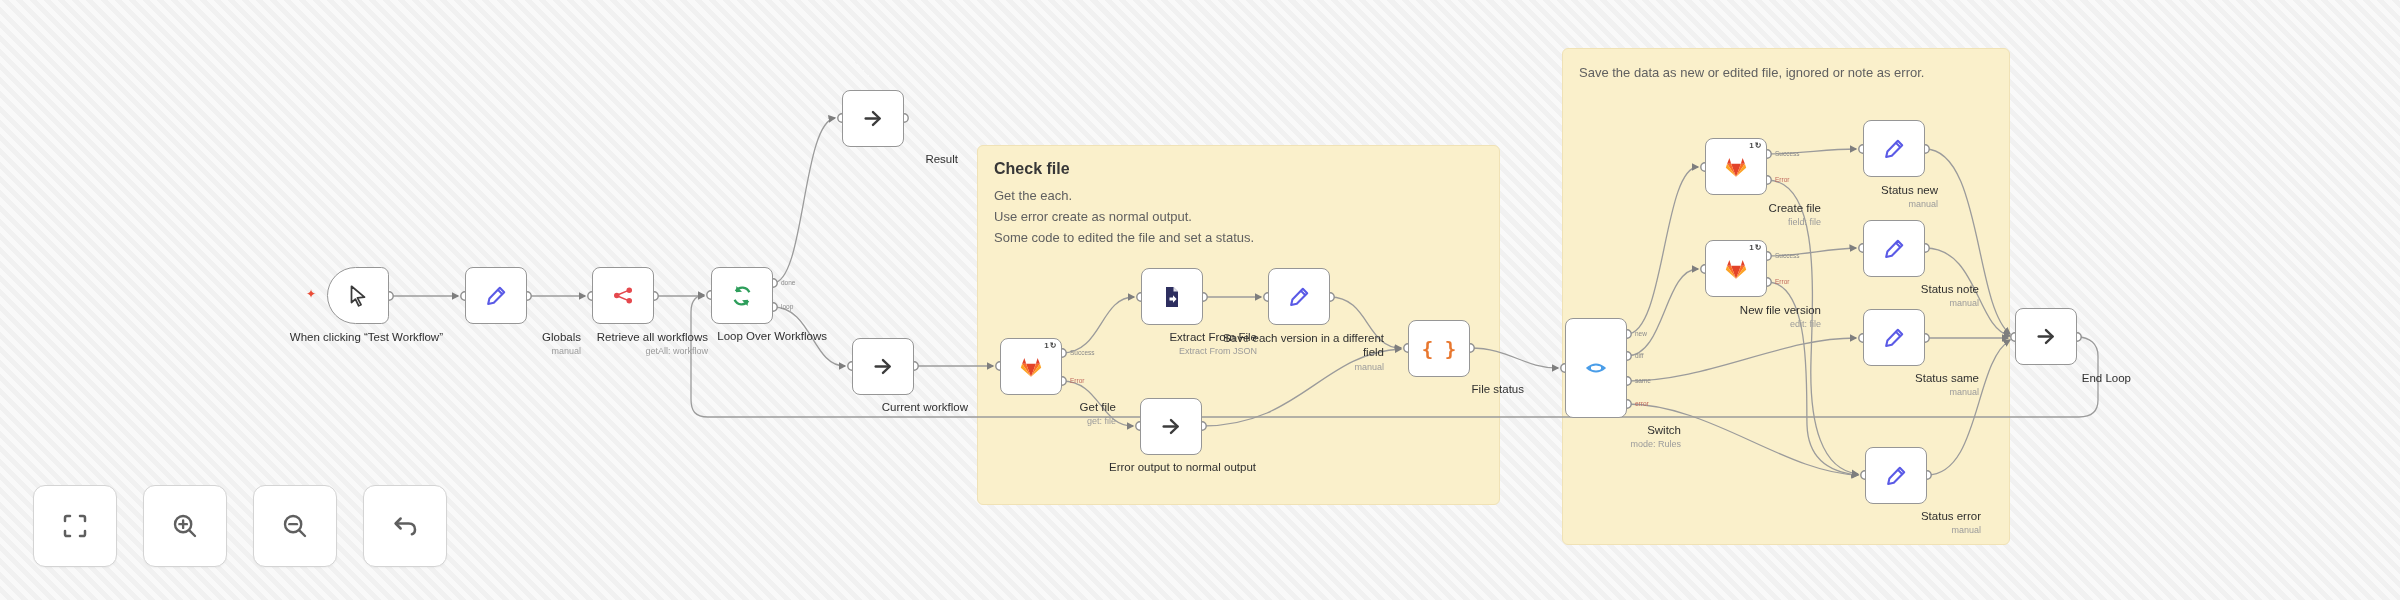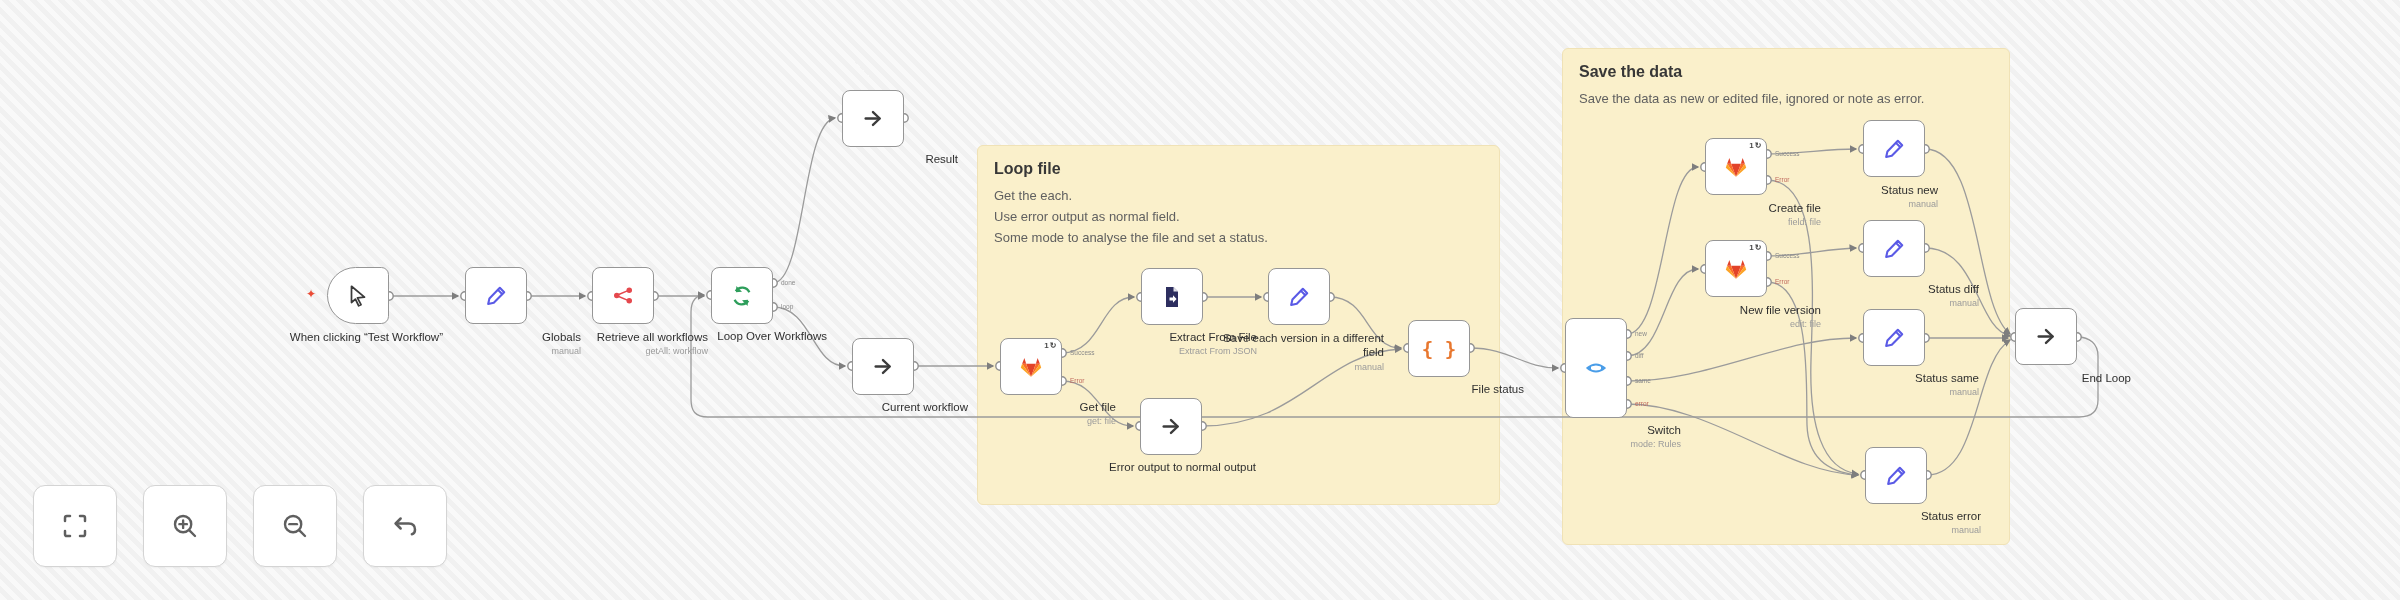--- a/index.html
+++ b/index.html
@@ -125,27 +125,26 @@
           <path d="M8.5 6 L4.5 10 L8.5 14"></path>
           <path d="M4.8 10 H15 Q20 10 20 15 Q20 18 17.5 18.6"></path>
         </g>
       </symbol>
   </defs>
 </svg>
 
 <div id="canvas">
 
   <div class="sticky" style="left:977px;top:145px;width:523px;height:360px;">
-    <h3>Loop file</h3>
+    <h3>Check file</h3>
     <div class="sline">Get the each.</div>
-    <div class="sline">Use error output as normal field.</div>
-    <div class="sline">Some mode to analyse the file and set a status.</div>
+    <div class="sline">Use error create as normal output.</div>
+    <div class="sline">Some code to edited the file and set a status.</div>
   </div>
   <div class="sticky" style="left:1562px;top:48px;width:448px;height:497px;">
-    <h3>Save the data</h3>
     <div class="sline">Save the data as new or edited file, ignored or note as error.</div>
   </div>
 
   <svg class="edges" width="2400" height="600">
     <defs>
       <marker id="arr" markerWidth="7" markerHeight="7" refX="5" refY="3" orient="auto">
         <path d="M0 0 L6 3 L0 6 Z" fill="#7e7e7e"></path>
       </marker>
     </defs>
     <g>
@@ -382,21 +381,21 @@
     <div class="t">Status new</div>
     <div class="s">manual</div>
   </div>
 
   <div class="node" style="left:1863px;top:220px;">
     <svg width="25" height="25">
         <use href="#i-pencil"></use>
       </svg>
   </div>
   <div class="nlabel" style="left:1809px;top:282px;">
-    <div class="t">Status diff</div>
+    <div class="t">Status note</div>
     <div class="s">manual</div>
   </div>
 
   <div class="node" style="left:1863px;top:309px;">
     <svg width="25" height="25">
         <use href="#i-pencil"></use>
       </svg>
   </div>
   <div class="nlabel" style="left:1809px;top:371px;">
     <div class="t">Status same</div>

